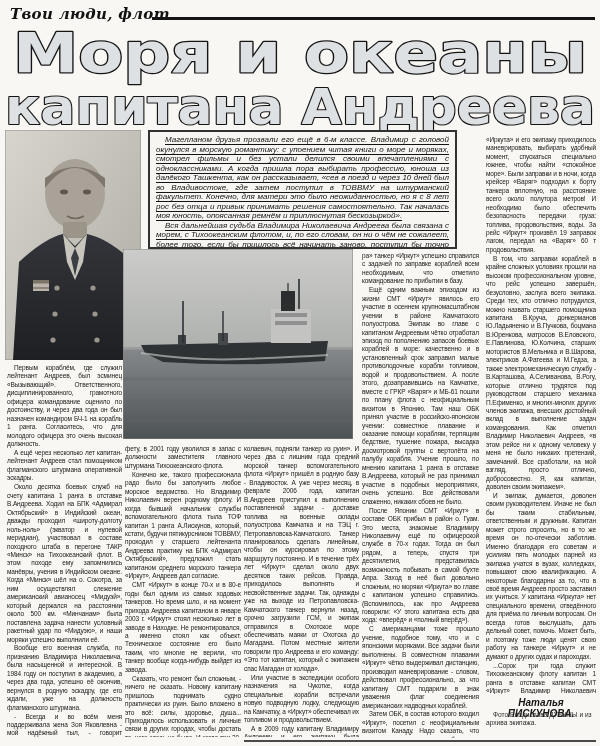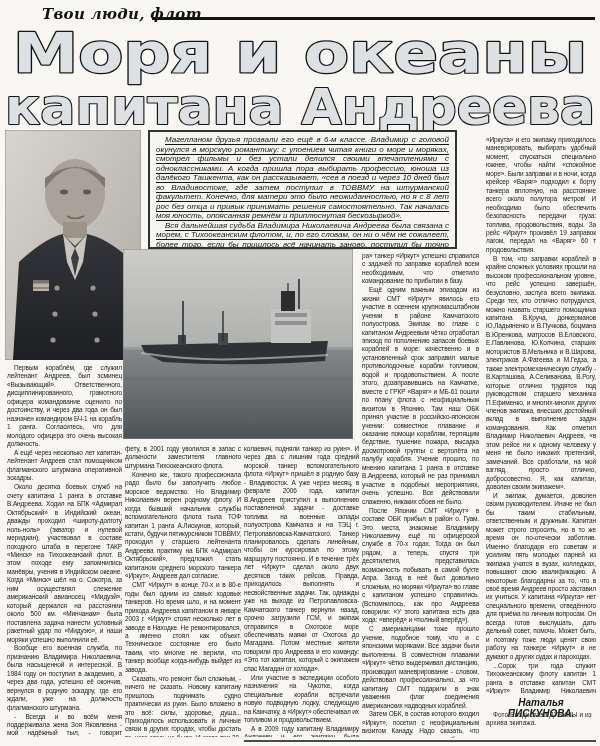--- a/index.html
+++ b/index.html
@@ -5,21 +5,21 @@
   html,body{margin:0;padding:0;background:#888;}
   .page{
     position:relative;width:600px;height:746px;margin:0 auto;
     background:#f8f7f3;overflow:hidden;
     font-family:"Liberation Sans",sans-serif;color:#1f1f1f;
   }
   
   .kicker{
     position:absolute;left:10px;top:5px;
     font-family:"DejaVu Serif",serif;font-style:italic;font-weight:bold;
-    font-size:15px;color:#121212;letter-spacing:.3px;margin-left:32px;
+    font-size:15px;color:#121212;letter-spacing:.3px;
   }
   .kicker-rule{position:absolute;left:152px;right:5px;top:17px;height:2.5px;background:#141414;}
   
   .headline-svg{position:absolute;left:0;top:24px;width:600px;height:106px;}
   
   .lead-box{
     position:absolute;left:148px;top:130px;width:309px;height:119px;
     border:2.5px solid #323232;box-sizing:border-box;
     padding:3px 6px 12px 6px;background:#f6f5f1;
     font-style:italic;font-weight:normal;font-size:8px;line-height:9.55px;

